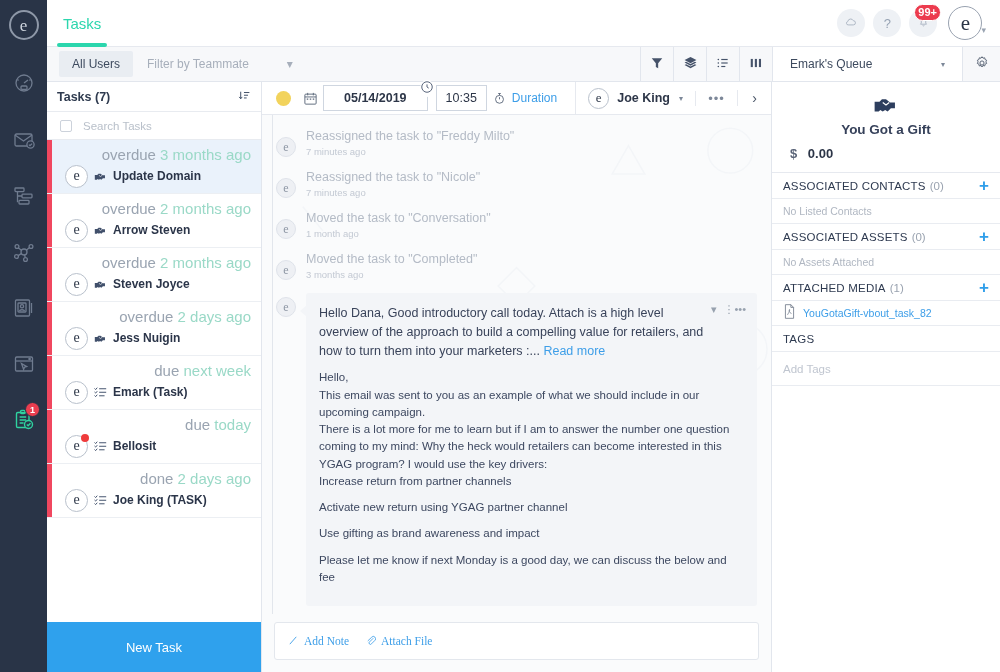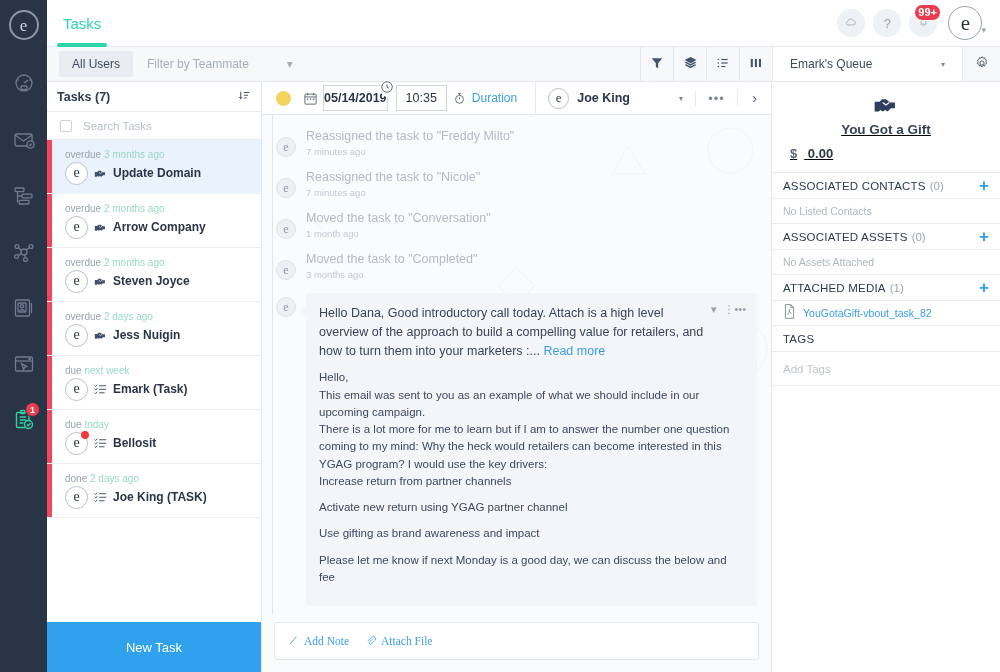--- a/index.html
+++ b/index.html
@@ -141,21 +141,21 @@
   .task-item {
     height: 54px; position: relative; display: flex; flex-direction: column;
     justify-content: center; border-bottom: 1px solid #eceff3;
     padding-left: 18px; background:#fff;
   }
   .task-item.sel { background: #eaf2fb; }
   .task-item .stripe {
     position: absolute; left: 0; top: 0; bottom: 0; width: 5px;
   }
   .task-meta {
-    font-size: 10px; text-align: left; padding-right: 10px; margin-bottom: 2px;
+    font-size: 15px; text-align: right; padding-right: 10px; margin-bottom: 2px;
   }
   .task-meta .lbl { color: #9aa4b1; }
   .task-meta .val { color: #9ad9c7; }
   .task-row { display: flex; align-items: center; gap: 6px; }
   .task-av {
     width: 23px; height: 23px; border-radius: 50%; border: 1px solid #b9c1cc;
     display: flex; align-items: center; justify-content: center;
     font-family: "Liberation Serif", serif; font-size: 14px; color: #2d3748;
     flex: 0 0 23px; position: relative; background:#fff;
   }
@@ -179,21 +179,21 @@
     position: relative;
   }
   .detail-head {
     height: 33px; flex: 0 0 33px; background: #fff;
     display: flex; align-items: center; border-bottom: 1px solid #e6e9ef;
     position: relative;
   }
   .dh-dot { width: 15px; height: 15px; border-radius: 50%; background: #f2d35c; margin: 0 12px 0 14px; }
   .dh-cal { color: #5b677a; margin-right: 5px; display:flex; }
   .dh-date {
-    border: 1px solid #cfd6e0; background: #fff; padding: 5px 0;
+    border: 1px solid #cfd6e0; background: #fff; padding: 5px 20px;
     font-size: 12.5px; color: #2d3648; font-weight: bold; position: relative;
     font-family: "Liberation Sans", sans-serif;
   }
   .dh-clock1 { position: absolute; right: -7px; top: -6px; color: #58647a; background:#fff; border-radius:50%; }
   .dh-time {
     border: 1px solid #cfd6e0; background: #fff; padding: 5px 9px;
     font-size: 12.5px; color: #2d3648; margin-left: 8px;
   }
   .dh-clock2 { color: #5b677a; margin-left: 6px; display:flex; }
   .dh-duration { color: #3d9ee8; font-size: 12px; margin-left: 6px; }
@@ -255,21 +255,20 @@
   .comp-act { display: flex; align-items: center; gap: 5px; color: #3d9ee8; font-size: 11.5px; }
 
   
   .right-col {
     width: 228px; flex: 0 0 228px; background: #fff;
     display: flex; flex-direction: column; min-height: 0;
   }
   .gift-head {
     padding: 13px 0 11px 0; text-align: center; border-bottom: 1px solid #e6e9ef;
     background:#fff;
-    text-decoration:underline;
   }
   .gift-icon { color: #2d3e5e; margin-bottom: 7px; display:flex; justify-content:center; }
   .gift-title { font-size: 13.5px; color: #36415a; font-weight: bold; margin-bottom: 9px; }
   .gift-amt { font-size: 13px; color: #2d3648; font-weight: bold; padding-left: 18px; text-align: left; }
   .gift-amt .cur { color: #5a6478; margin-right: 7px; }
   .sec-head {
     height: 26px; display: flex; align-items: center; padding: 0 11px;
     border-bottom: 1px solid #e9ecf1; background:#fff;
   }
   .sec-head .lbl { font-size: 11.5px; color: #2e3a50; letter-spacing: .2px; }
@@ -518,21 +517,21 @@
                 <div class="task-row">
                   <span class="task-av">
                     <span>e</span>
                   </span>
                   <span class="ticon">
                     <svg width="13" height="11" viewBox="0 0 32 24" fill="#41506b">
                       <path d="M2 8h6l3-3h5l5 4 6 0v7h-5l-4 4-3-2-3 2-3-2-2 2H2z"></path>
                       <path d="M12 9l4 3 4-3" fill="none" stroke="#fff" stroke-width="1.6"></path>
                     </svg>
                   </span>
-                  <span class="task-name">Arrow Company</span>
+                  <span class="task-name">Arrow Steven</span>
                 </div>
               </div>
               <div class="task-item">
                 <span class="stripe" style="background:#f0475f"></span>
                 <div class="task-meta"><span class="lbl">overdue</span> <span class="val">2 months ago</span></div>
                 <div class="task-row">
                   <span class="task-av">
                     <span>e</span>
                   </span>
                   <span class="ticon">

